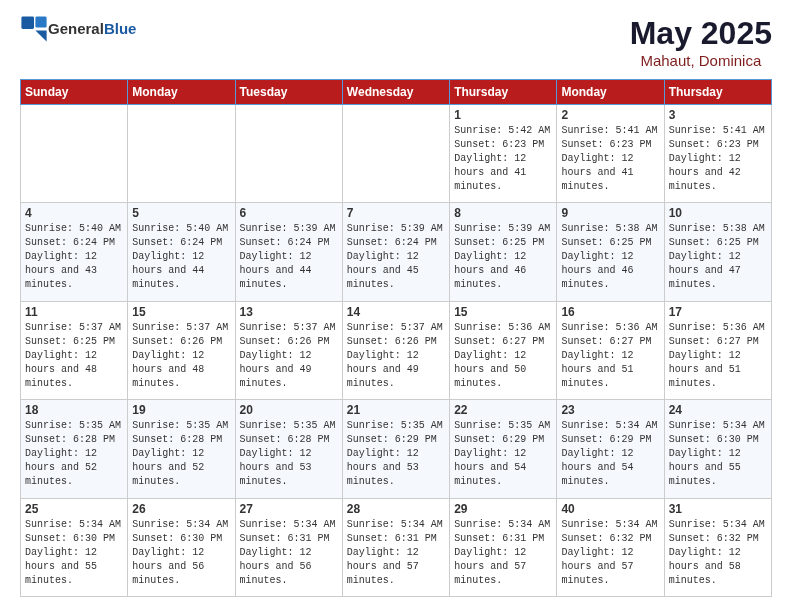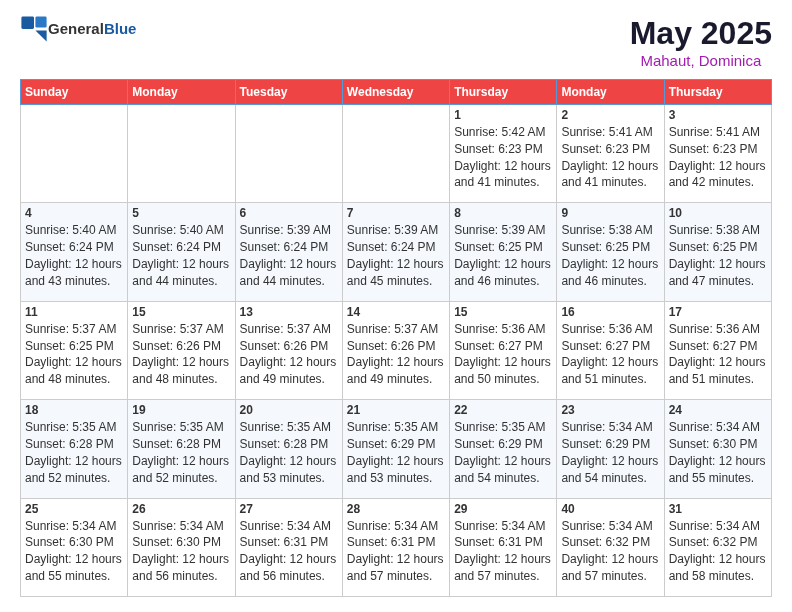--- a/index.html
+++ b/index.html
@@ -44,31 +44,31 @@
     .title-block {
       text-align: center;
     }
     .title-month {
       font-size: 32px;
       font-weight: bold;
       color: #1a1a2e;
     }
     .title-location {
       font-size: 15px;
-      color: #a21caf;
+      color: #7f1d1d;
     }
     .calendar {
       flex: 1;
       border: 1px solid #ccc;
       border-collapse: collapse;
       width: 100%;
       table-layout: fixed;
     }
     .calendar th {
-      background-color: #ef4444;
+      background-color: #b91c1c;
       color: white;
       font-size: 12px;
       font-weight: bold;
       padding: 5px 4px;
       text-align: left;
       border: 1px solid #5599d9;
     }
     .calendar td {
       border: 1px solid #ccc;
       vertical-align: top;
@@ -82,23 +82,24 @@
       background: #f5f8fd;
     }
     .day-number {
       font-size: 12px;
       font-weight: bold;
       color: #333;
       display: block;
       margin-bottom: 2px;
     }
     .day-info {
-      font-size: 12px;
+      font-size: 10px;
       color: #333;
       line-height: 1.4;
+      font-family: Liberation Mono, monospace;
     }
     .empty-cell {
       background: #fff !important;
     }
   </style>
 </head>
 <body>
 
 <div class="page">
   <div class="header">

